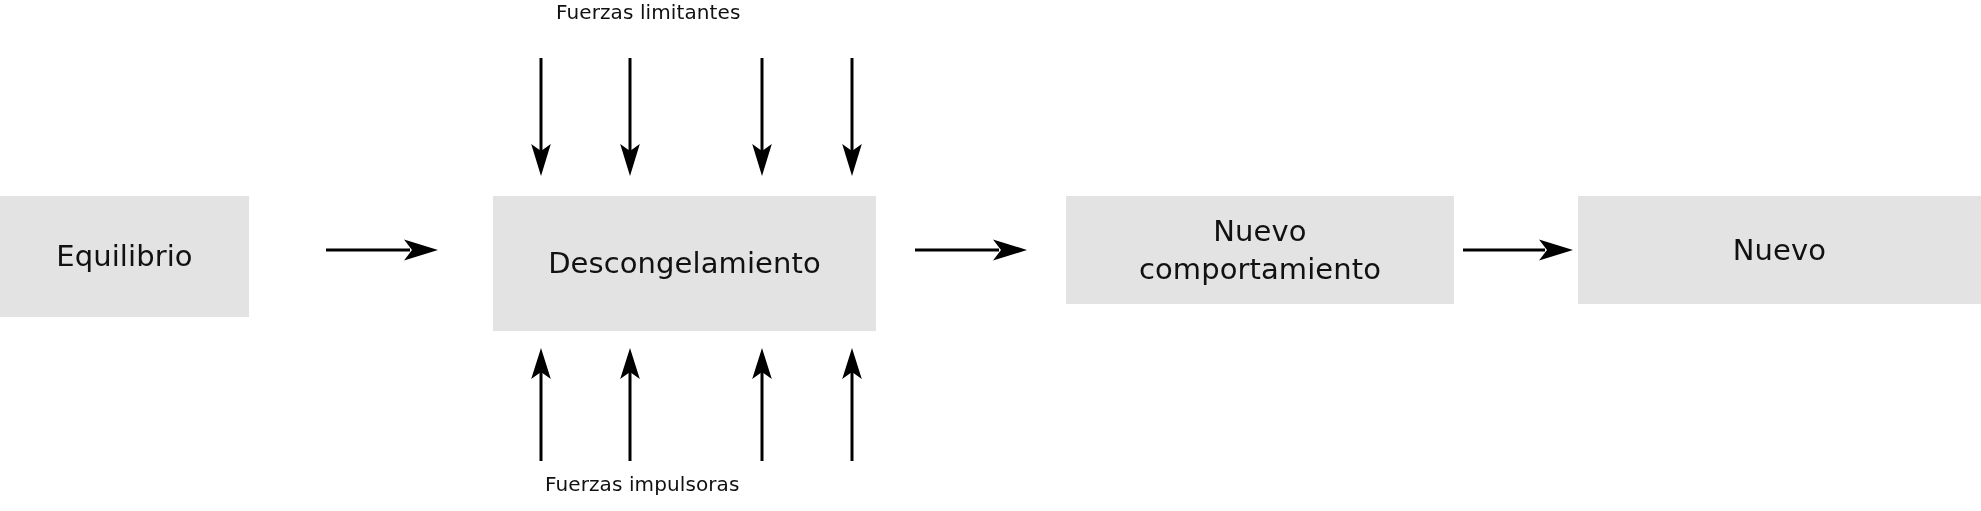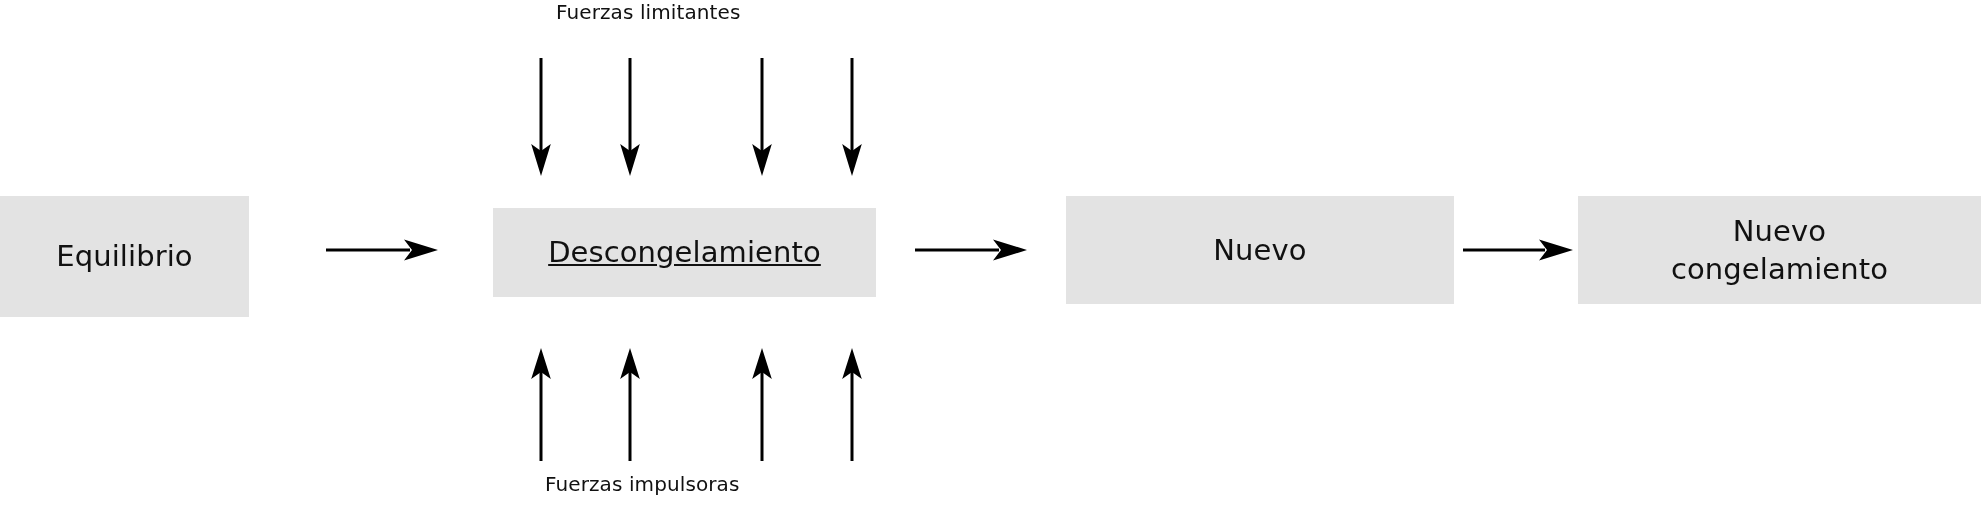--- a/index.html
+++ b/index.html
@@ -29,21 +29,21 @@
     color: #111111;
     font-size: 29px;
     line-height: 1.32;
     font-weight: 400;
     letter-spacing: 0.1px;
     box-sizing: border-box;
     padding: 12px 8px;
   }
 
   #node-equilibrio      { left: 0px;    top: 196px; width: 249px; height: 121px; }
-  #node-descongelamiento{ left: 493px;  top: 208px; width: 383px; height: 89px; text-decoration: underline; }
+  #node-descongelamiento{ left: 493px;  top: 196px; width: 383px; height: 135px; }
   #node-comportamiento  { left: 1066px; top: 196px; width: 388px; height: 108px; }
   #node-congelamiento   { left: 1578px; top: 196px; width: 403px; height: 108px; }
 
   .node .line2 { display: block; }
 
   
   .h-arrow {
     position: absolute;
     height: 24px;
     display: block;
@@ -115,27 +115,27 @@
 
   <div class="node" id="node-descongelamiento">
     <div>
       <span>Descongelamiento</span>
     </div>
   </div>
 
   <div class="node" id="node-comportamiento">
     <div>
       <span>Nuevo</span>
+      <span class="line2">comportamiento</span>
     </div>
   </div>
 
   <div class="node" id="node-congelamiento">
     <div>
       <span>Nuevo</span>
-      <span class="line2">congelamiento</span>
     </div>
   </div>
 
   <svg class="h-arrow" id="arrow-1" viewBox="0 0 112 24">
     <line x1="0" y1="12" x2="84" y2="12" stroke="#000" stroke-width="3"></line>
     <path d="M112 12 L78 22.5 L86 12 L78 1.5 Z" fill="#000"></path>
   </svg>
   <svg class="h-arrow" id="arrow-2" viewBox="0 0 112 24">
     <line x1="0" y1="12" x2="84" y2="12" stroke="#000" stroke-width="3"></line>
     <path d="M112 12 L78 22.5 L86 12 L78 1.5 Z" fill="#000"></path>

